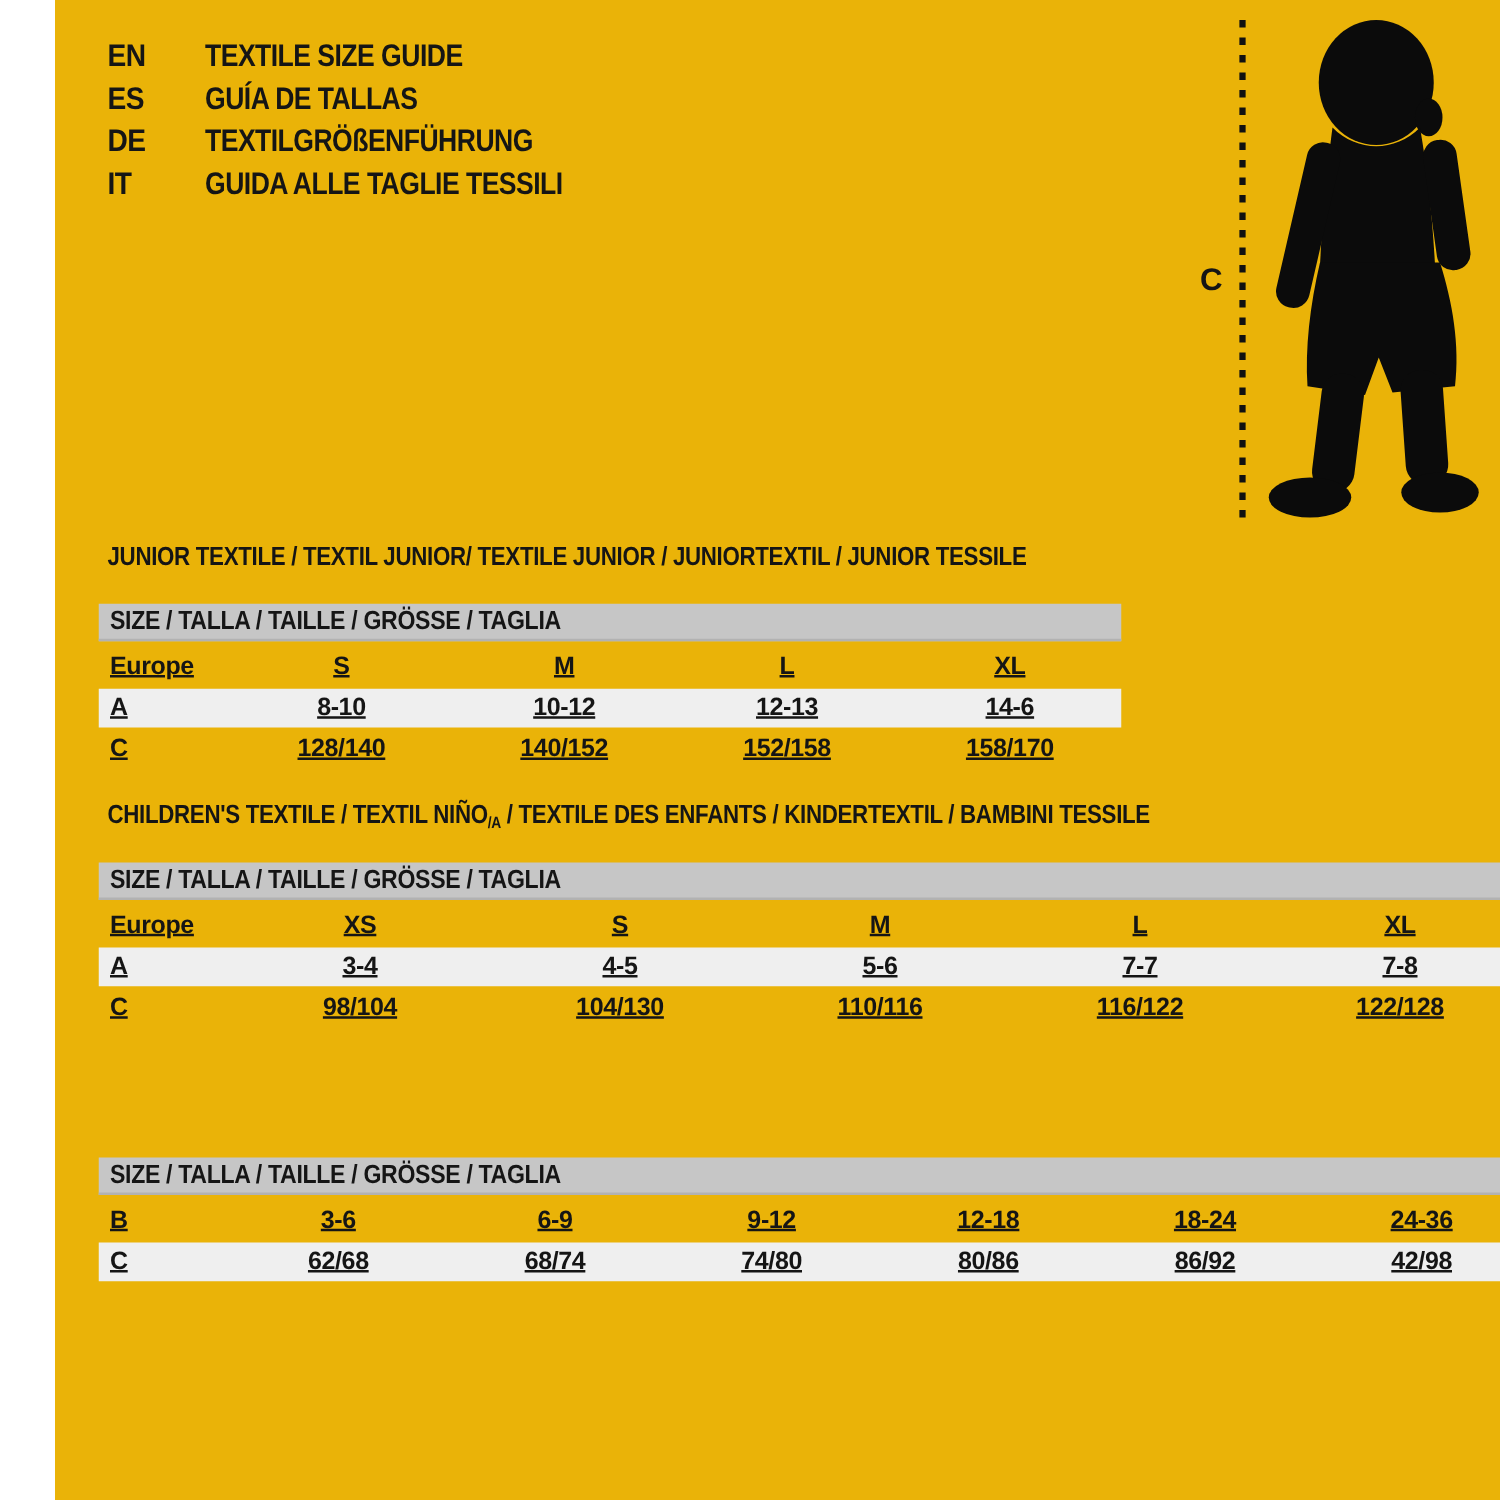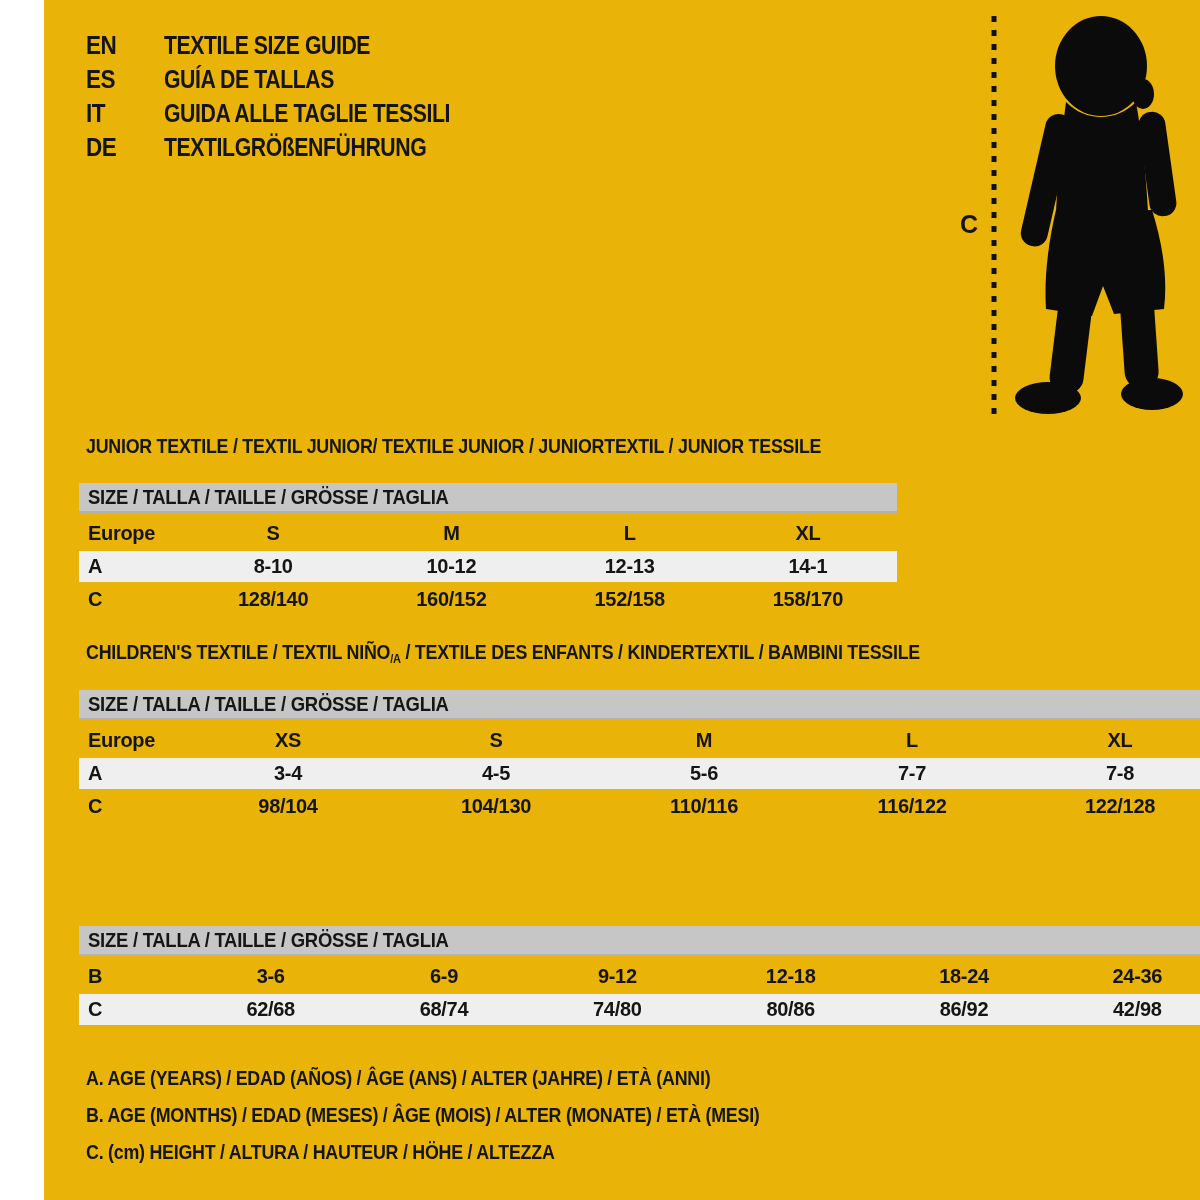--- a/index.html
+++ b/index.html
@@ -27,21 +27,21 @@
                    white-space:nowrap; transform:scaleX(0.85); transform-origin:0 50%; }
   .sub { font-size:13px; vertical-align:-4px; }
 
   
   .size-table { position:absolute; left:35px; }
   .t-bar { background:#c6c6c6; border-bottom:2px solid #b2b2b2; height:28px;
            display:flex; align-items:center; padding-left:9px; margin-bottom:5px; }
   .t-bar .bar-text { font-size:21px; letter-spacing:-0.3px; white-space:nowrap;
                      transform:scaleX(0.88); transform-origin:0 50%; }
   .t-row { display:grid; height:31px; margin-bottom:2px; align-items:center;
-           font-size:20px; letter-spacing:-0.3px; }
+           font-size:20px; letter-spacing:-0.3px;text-decoration:underline; }
   .cols4 { grid-template-columns:105px repeat(4,1fr); }
   .cols5 { grid-template-columns:105px repeat(5,1fr); }
   .cols6 { grid-template-columns:105px repeat(6,1fr); }
   .t-row .cell { text-align:center; }
   .t-row .labelcell { text-align:left; padding-left:9px; }
   .t-row.shaded { background:#efefef; }
 
   
   .babies-title { position:absolute; left:42px; top:842px; }
   .babies-title .line { height:36px; font-size:21px; letter-spacing:-0.3px; white-space:nowrap;
@@ -60,26 +60,26 @@
   <div class="lang-block">
     <div class="lang-row">
       <span class="lang-code">EN</span>
       <span class="lang-label">TEXTILE SIZE GUIDE</span>
     </div>
     <div class="lang-row">
       <span class="lang-code">ES</span>
       <span class="lang-label">GUÍA DE TALLAS</span>
     </div>
     <div class="lang-row">
+      <span class="lang-code">DE</span>
+      <span class="lang-label">TEXTILGRÖßENFÜHRUNG</span>
+    </div>
+    <div class="lang-row">
       <span class="lang-code">IT</span>
       <span class="lang-label">GUIDA ALLE TAGLIE TESSILI</span>
-    </div>
-    <div class="lang-row">
-      <span class="lang-code">DE</span>
-      <span class="lang-label">TEXTILGRÖßENFÜHRUNG</span>
     </div>
   </div>
 
   <div class="dash-line">
     <svg width="8" height="404" viewBox="0 0 8 404" xmlns="http://www.w3.org/2000/svg">
       <line x1="4" y1="0" x2="4" y2="404" stroke="#111111" stroke-width="5" stroke-dasharray="6 8"></line>
     </svg>
   </div>
   <span class="c-label">C</span>
   <div class="silhouette">
@@ -107,26 +107,26 @@
       <span class="cell">S</span>
       <span class="cell">M</span>
       <span class="cell">L</span>
       <span class="cell">XL</span>
     </div>
     <div class="t-row cols4 shaded">
       <span class="labelcell">A</span>
       <span class="cell">8-10</span>
       <span class="cell">10-12</span>
       <span class="cell">12-13</span>
-      <span class="cell">14-1</span>
+      <span class="cell">14-6</span>
     </div>
     <div class="t-row cols4">
       <span class="labelcell">C</span>
       <span class="cell">128/140</span>
-      <span class="cell">160/152</span>
+      <span class="cell">140/152</span>
       <span class="cell">152/158</span>
       <span class="cell">158/170</span>
     </div>
   </div>
 
   <div class="section-title" style="top:640px;"><span>CHILDREN'S TEXTILE / TEXTIL NIÑO</span><span class="sub">/A</span><span> / TEXTILE DES ENFANTS / KINDERTEXTIL / BAMBINI TESSILE</span></div>
   <div class="size-table" style="top:690px; width:1145px;">
     <div class="t-bar">
       <span class="bar-text">SIZE / TALLA / TAILLE / GRÖSSE / TAGLIA</span>
     </div>
@@ -173,19 +173,14 @@
       <span class="labelcell">C</span>
       <span class="cell">62/68</span>
       <span class="cell">68/74</span>
       <span class="cell">74/80</span>
       <span class="cell">80/86</span>
       <span class="cell">86/92</span>
       <span class="cell">42/98</span>
     </div>
   </div>
 
-  <div class="legend">
-    <div class="legend-line">A. AGE (YEARS) / EDAD (AÑOS) / ÂGE (ANS) / ALTER (JAHRE) / ETÀ (ANNI)</div>
-    <div class="legend-line">B. AGE (MONTHS) / EDAD (MESES) / ÂGE (MOIS) / ALTER (MONATE) / ETÀ (MESI)</div>
-    <div class="legend-line">C. (cm) HEIGHT / ALTURA / HAUTEUR / HÖHE / ALTEZZA</div>
-  </div>
 
 </div>
 
 </body></html>

